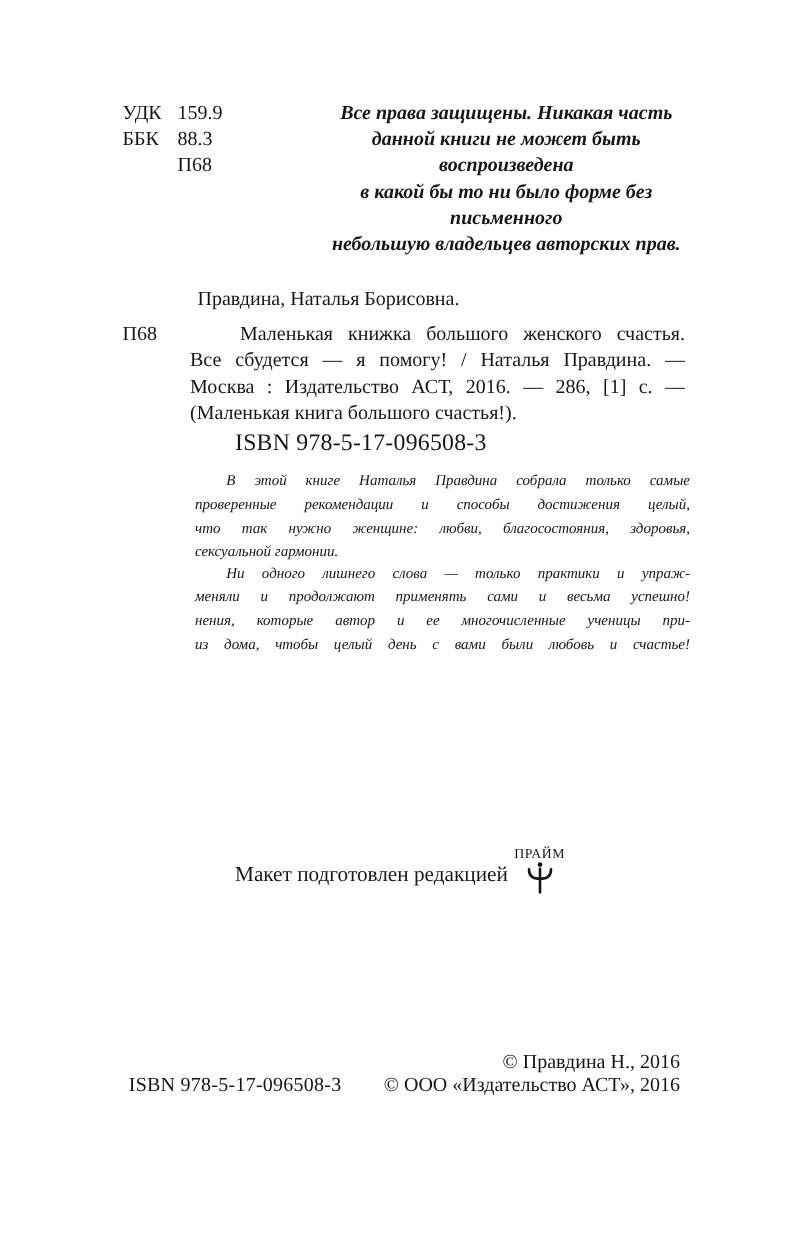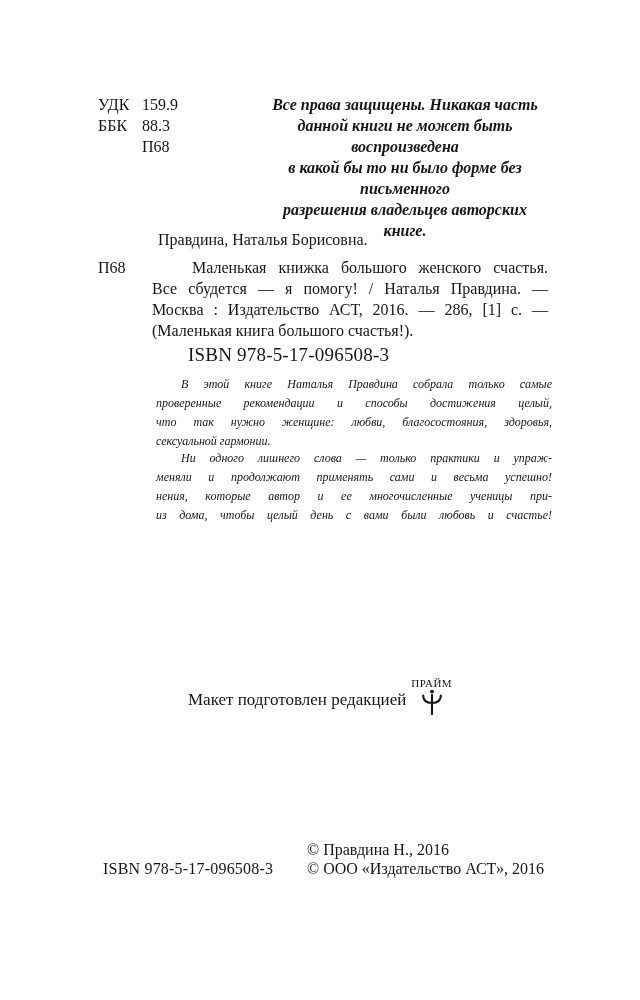--- a/index.html
+++ b/index.html
@@ -6,21 +6,21 @@
   body{
     width:640px;height:1000px;background:#ffffff;
     font-family:"Liberation Serif","DejaVu Serif",serif;
     color:#161616;
     position:relative;overflow:hidden;
     -webkit-font-smoothing:antialiased;
   }
   .abs{position:absolute;}
 
   
-  .top-block{left:98px;top:94px;width:452px;display:flex;gap:45px;}
+  .top-block{left:98px;top:80px;width:452px;display:flex;gap:45px;}
   .codes{width:117px;font-size:16px;line-height:21px;flex:none;}
   .crow{display:flex;}
   .clbl{display:inline-block;width:44px;}
   .cval{display:inline-block;}
   .notice{
     flex:1;text-align:center;
     font-style:italic;font-weight:bold;
     font-size:16px;line-height:21px;
   }
 
@@ -43,21 +43,21 @@
 
   
   .imprint{left:188px;top:677px;display:flex;align-items:flex-start;}
   .imprint-label{font-size:17px;margin-top:13px;white-space:nowrap;}
   .prime-logo{margin-left:5px;display:flex;flex-direction:column;align-items:center;}
   .prime-word{font-size:11px;letter-spacing:0.5px;line-height:12px;}
   .prime-svg{margin-top:0px;}
 
   
   .footer{left:103px;top:840px;font-size:16px;line-height:19px;}
-  .frow{display:flex;}
+  .frow{display:flex;justify-content:space-between;}
   .fcol1{display:inline-block;width:204px;flex:none;letter-spacing:0.2px;}
   .fcol2{display:inline-block;white-space:nowrap;}
 </style>
 </head>
 <body>
 
 <div>
 
   <div class="abs top-block">
     <div class="codes">
@@ -71,21 +71,21 @@
       </div>
       <div class="crow">
         <span class="clbl"></span>
         <span class="cval">П68</span>
       </div>
     </div>
     <div class="notice">
       <div>Все права защищены. Никакая часть</div>
       <div>данной книги не может быть воспроизведена</div>
       <div>в какой бы то ни было форме без письменного</div>
-      <div>разрешения владельцев авторских книге.</div>
+      <div>небольшую владельцев авторских прав.</div>
     </div>
   </div>
 
   <div class="abs author-heading">Правдина, Наталья Борисовна.</div>
 
   <div class="abs biblio">
     <span class="hang-sign">П68</span>
     <div class="jline ind40">Маленькая книжка большого женского счастья.</div>
     <div class="jline">Все сбудется — я помогу! / Наталья Правдина. —</div>
     <div class="jline">Москва : Издательство АСТ, 2016. — 286, [1] с. —</div>

